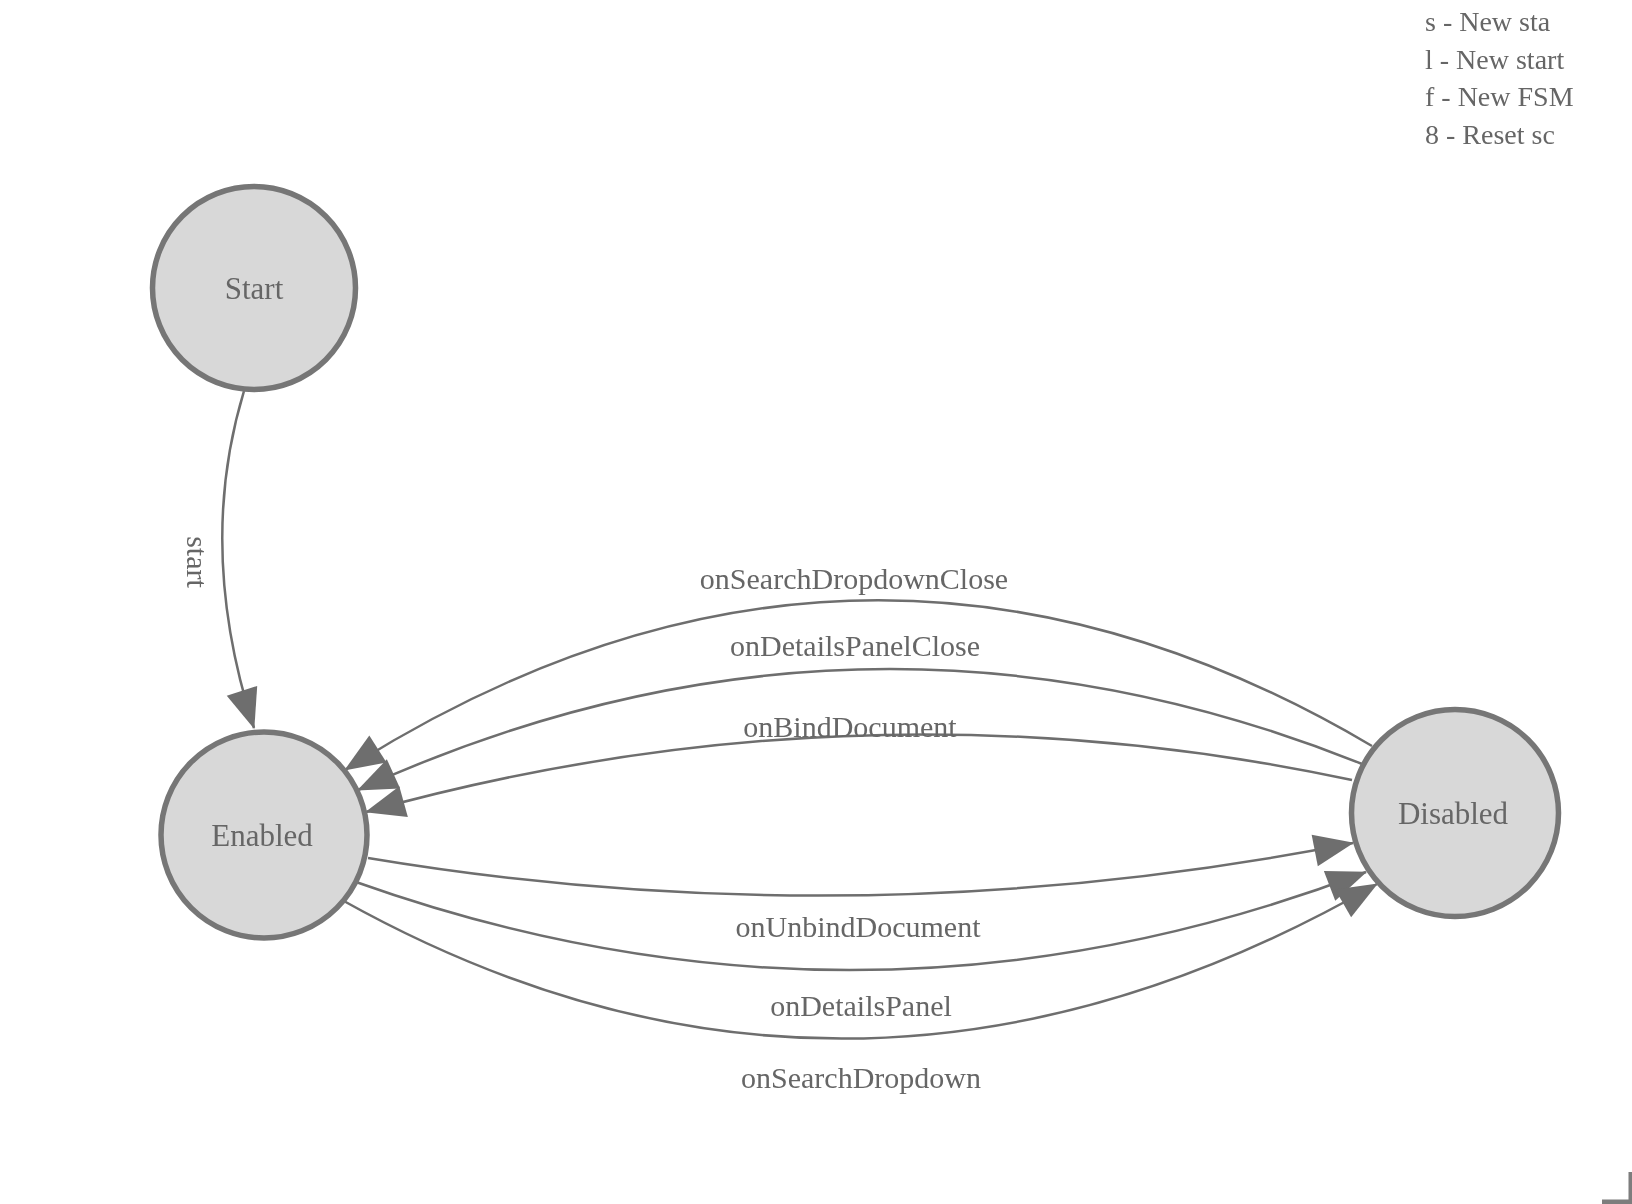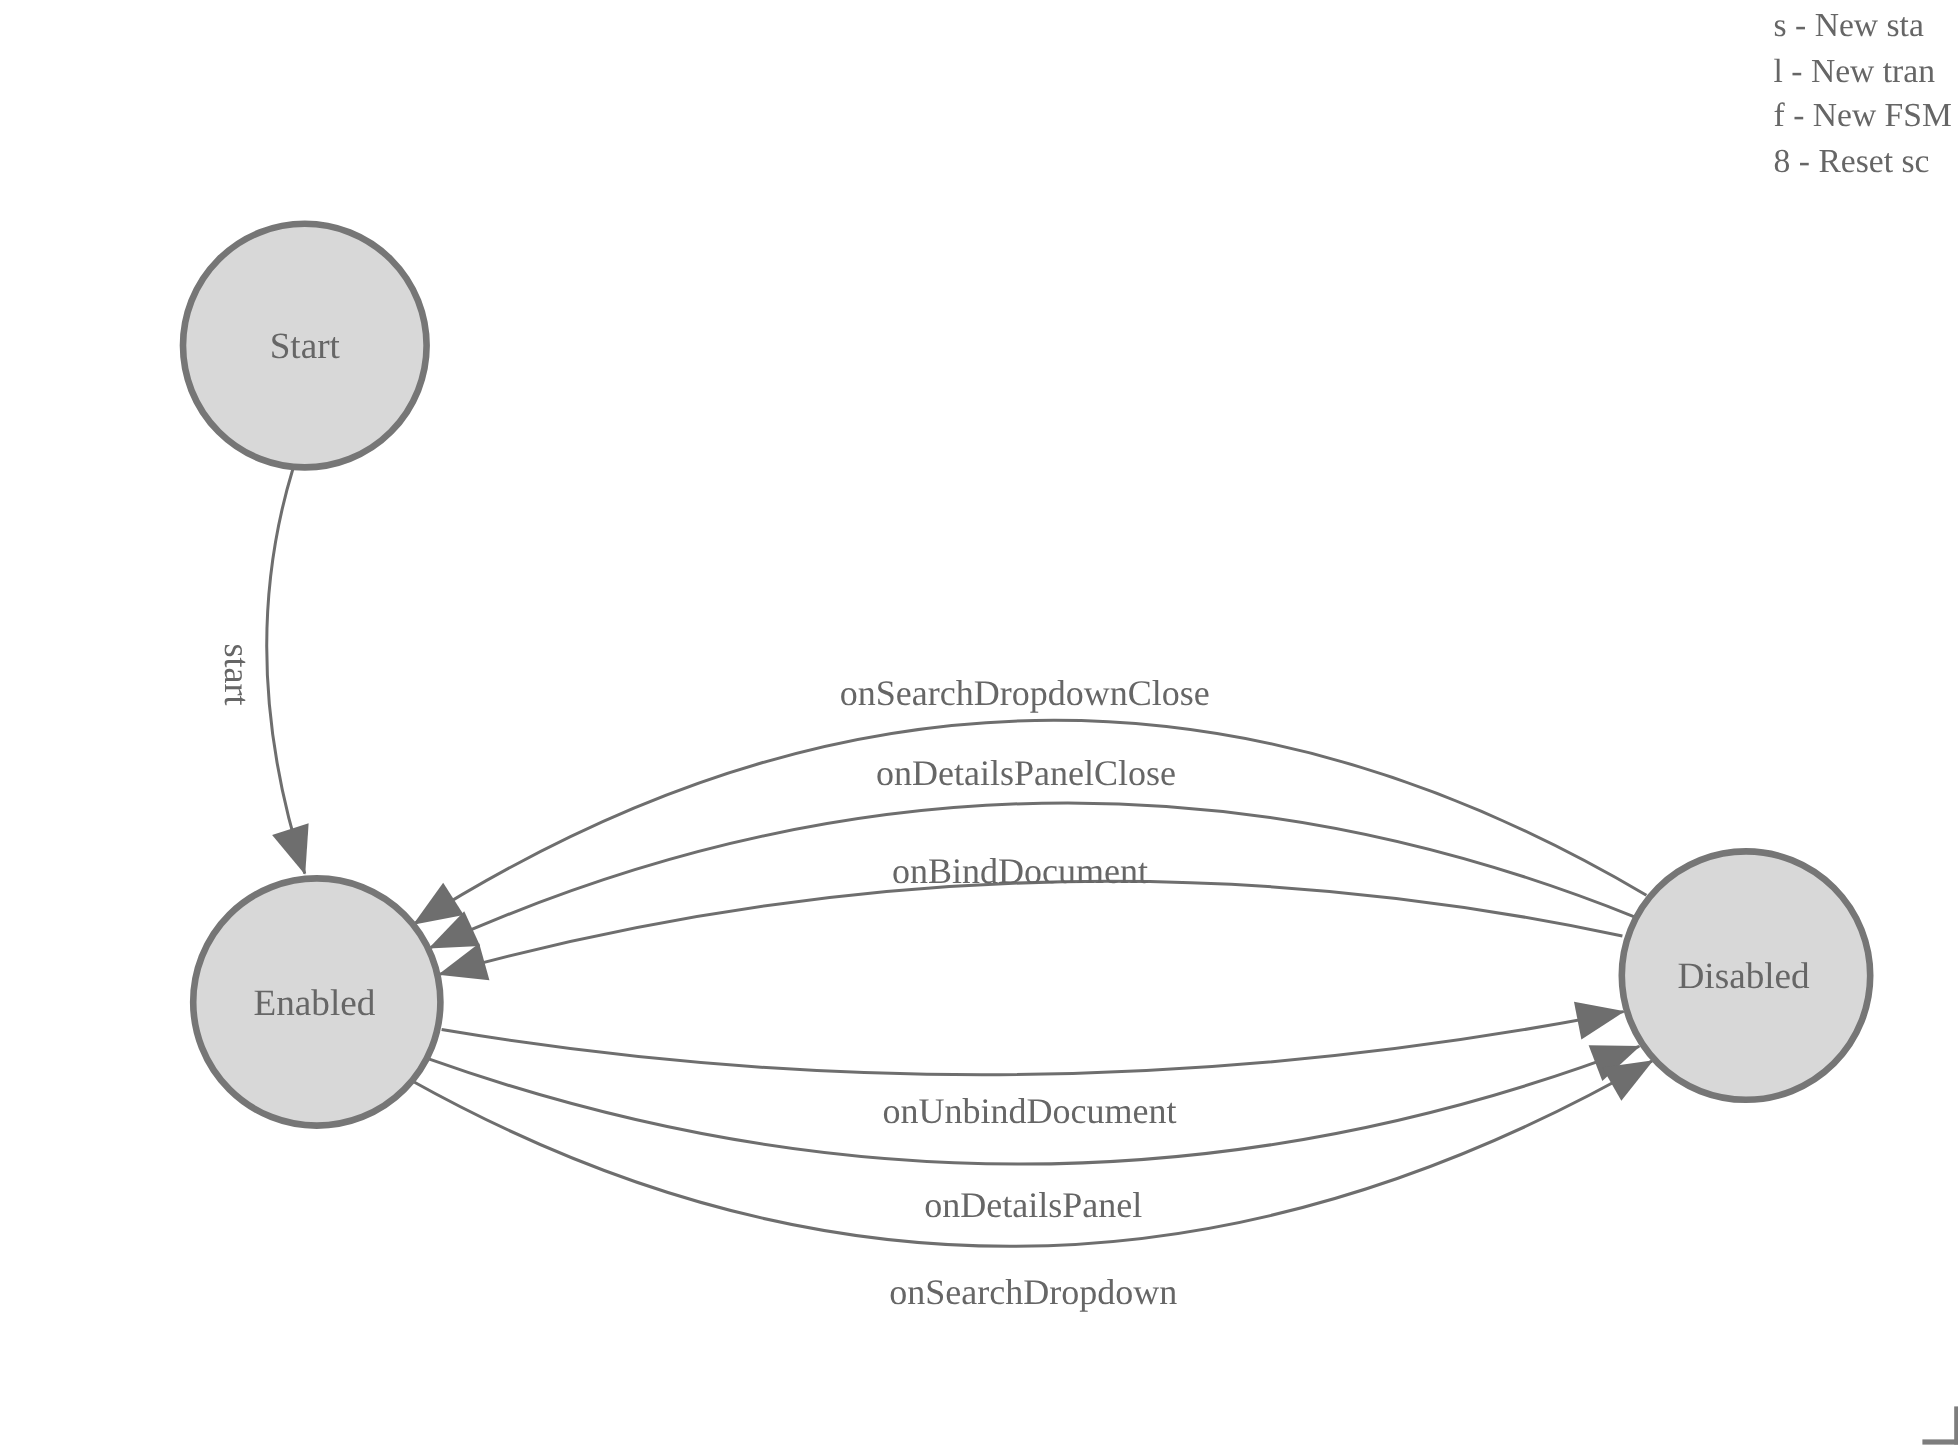--- a/index.html
+++ b/index.html
@@ -34,21 +34,21 @@
     stroke-width: 2.5px;
   }
   .edge-label {
     fill: var(--text, #666666);
     font-size: 30px;
     text-anchor: middle;
     font-family: "Liberation Serif", "DejaVu Serif", serif;
   }
   #legend {
     position: absolute;
-    left: 1478px;
+    left: 1425px;
     top: 3px;
     width: 154px;
     overflow: hidden;
     white-space: nowrap;
     color: var(--text, #6b6b6b);
     font-size: 28px;
     line-height: 37.5px;
   }
   .corner-mark { fill: #7d7d7d; }
 </style>
@@ -115,18 +115,18 @@
     </g>
 
     <g>
       <rect class="corner-mark" x="1628.5" y="1172" width="3.5" height="32"></rect>
       <rect class="corner-mark" x="1602" y="1199.5" width="30" height="4.5"></rect>
     </g>
   </svg>
 
   <div id="legend">
     <div>s - New sta</div>
-    <div>l - New tran</div>
+    <div>l - New start</div>
     <div>f - New FSM</div>
     <div>8 - Reset sc</div>
   </div>
 
 </div>
 
 </body></html>

